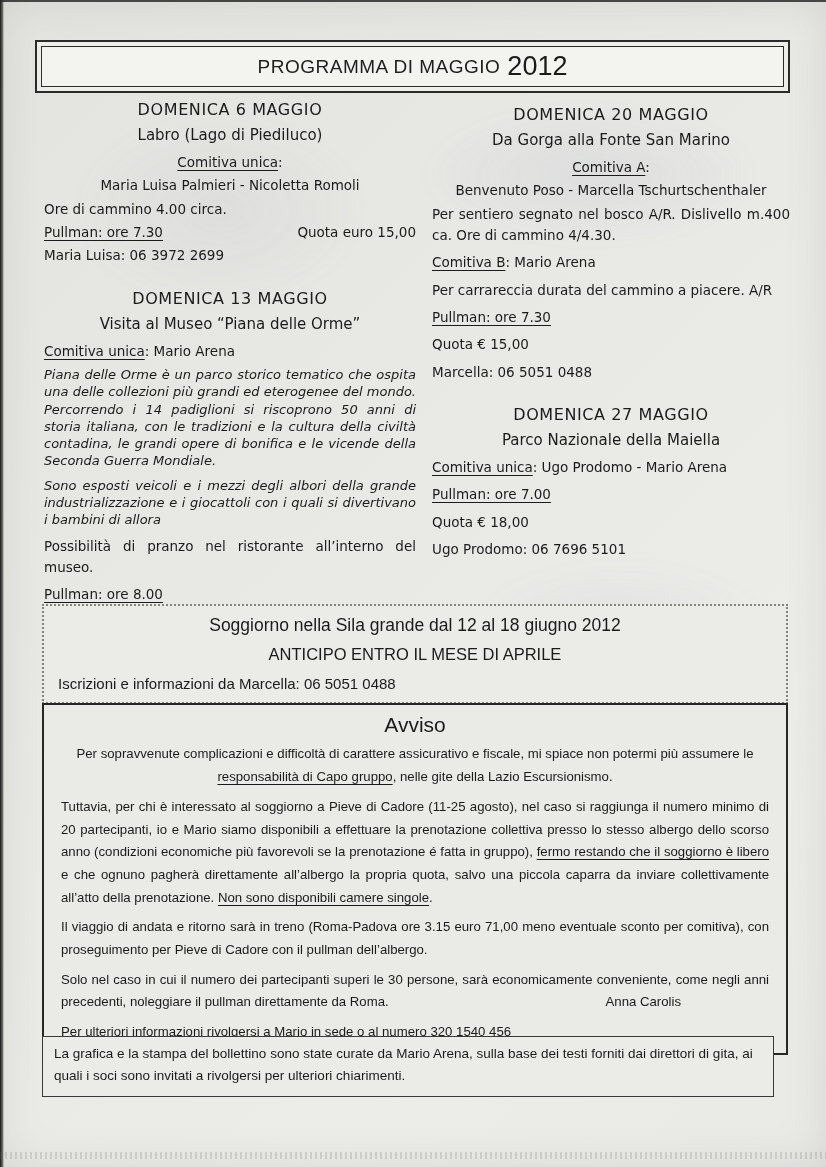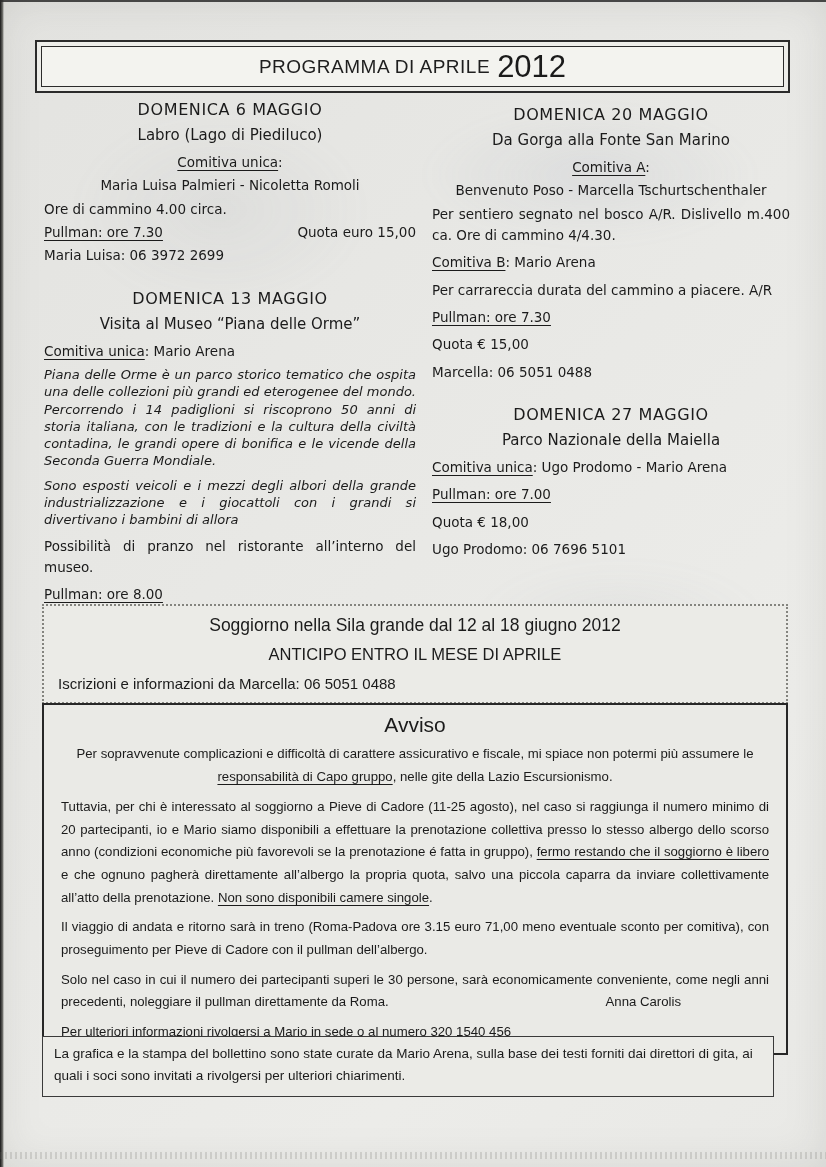--- a/index.html
+++ b/index.html
@@ -28,21 +28,21 @@
     background:radial-gradient(ellipse at center,rgba(120,125,140,.07),rgba(120,125,140,0) 70%);}
   .ghost3{left:470px;top:560px;width:300px;height:120px;
     background:radial-gradient(ellipse at center,rgba(120,130,150,.06),rgba(120,130,150,0) 70%);}
 
   
   .title-box{position:absolute;left:35px;top:40px;width:755px;height:53px;
     box-sizing:border-box;border:2px solid #2b2b2b;padding:4px;background:#edede9;}
   .title-inner{box-sizing:border-box;border:1px solid #2b2b2b;height:100%;
     background:#f3f3ef;display:flex;align-items:center;justify-content:center;}
   .title-text{font-family:"Liberation Sans",sans-serif;font-size:19px;letter-spacing:.5px;color:#1e1e1e;}
-  .title-year{font-family:"Liberation Sans",sans-serif;font-size:31px;margin-left:7px;color:#1a1a1a;}
+  .title-year{font-family:"Liberation Sans",sans-serif;font-size:27px;margin-left:7px;color:#1a1a1a;}
 
   
   .columns{position:absolute;left:44px;top:100px;width:746px;display:flex;gap:16px;}
   .col{box-sizing:border-box;}
   .col-left{width:372px;}
   .col-right{width:358px;padding-top:5px;}
   .ev{margin-bottom:22px;}
   .ev-date{text-align:center;font-size:16px;letter-spacing:.6px;margin-bottom:7px;}
   .ev-place{text-align:center;font-size:15px;margin-bottom:8px;}
   .line{font-size:13.5px;line-height:1.58;margin:2px 0;}
@@ -84,21 +84,21 @@
 
   <div class="edge-left"></div>
   <div class="edge-top"></div>
   <div class="ghost ghost1"></div>
   <div class="ghost ghost2"></div>
   <div class="ghost ghost3"></div>
   <div class="noise-stripe"></div>
 
   <div class="title-box">
     <div class="title-inner">
-        <span class="title-text">PROGRAMMA DI APRILE</span>
+        <span class="title-text">PROGRAMMA DI MAGGIO</span>
         <span class="title-year">2012</span>
       </div>
   </div>
 
   <div class="columns">
 
     <div class="col col-left">
 
       <div class="ev">
         <div class="ev-date">DOMENICA 6 MAGGIO</div>
@@ -111,21 +111,21 @@
             <span>Quota euro 15,00</span>
           </div>
         <div class="line">Maria Luisa: 06 3972 2699</div>
       </div>
 
       <div class="ev">
         <div class="ev-date">DOMENICA 13 MAGGIO</div>
         <div class="ev-place">Visita al Museo “Piana delle Orme”</div>
         <div class="line"><span class="u">Comitiva unica</span><span>: Mario Arena</span></div>
         <div class="desc">Piana delle Orme è un parco storico tematico che ospita una delle collezioni più grandi ed eterogenee del mondo. Percorrendo i 14 padiglioni si riscoprono 50 anni di storia italiana, con le tradizioni e la cultura della civiltà contadina, le grandi opere di bonifica e le vicende della Seconda Guerra Mondiale.</div>
-        <div class="desc">Sono esposti veicoli e i mezzi degli albori della grande industrializzazione e i giocattoli con i grandi si divertivano i bambini di allora</div>
+        <div class="desc">Sono esposti veicoli e i mezzi degli albori della grande industrializzazione e i giocattoli con i quali si divertivano i bambini di allora</div>
         <div class="line just">Possibilità di pranzo nel ristorante all’interno del museo.</div>
         <div class="line meta"><span class="u">Pullman: ore 8.00</span></div>
         <div class="line meta">Quota euro 15,00 + ingresso al museo</div>
         <div class="line">Mario Arena 320 1540 456</div>
       </div>
 
     </div>
 
     <div class="col col-right">
 

